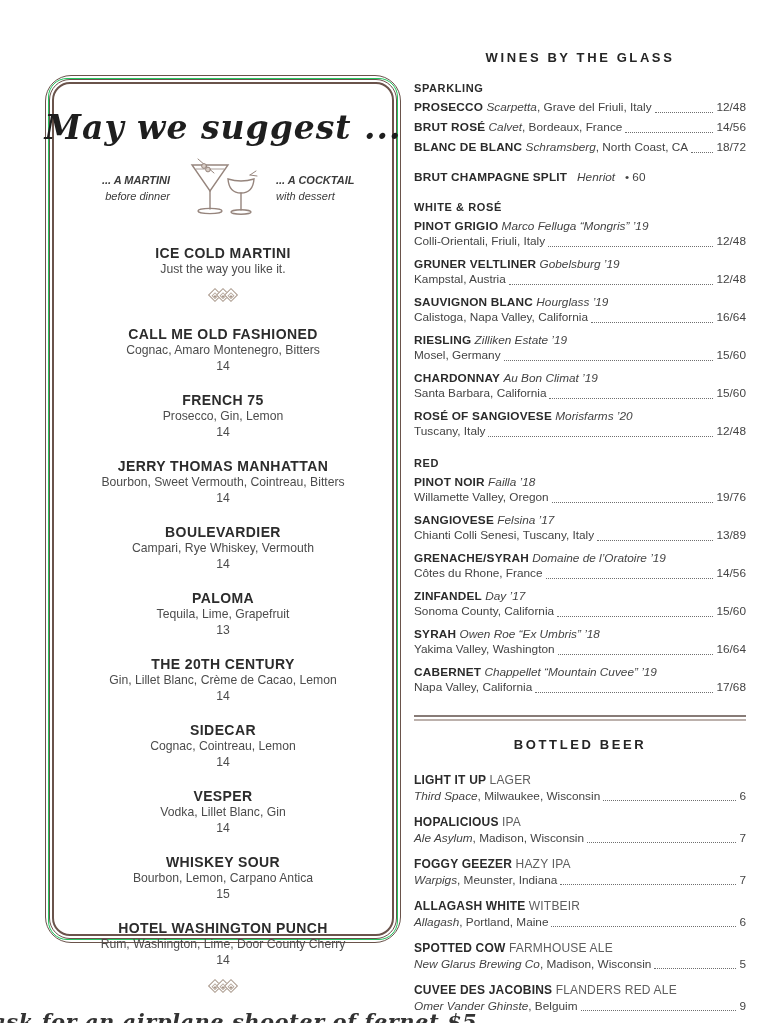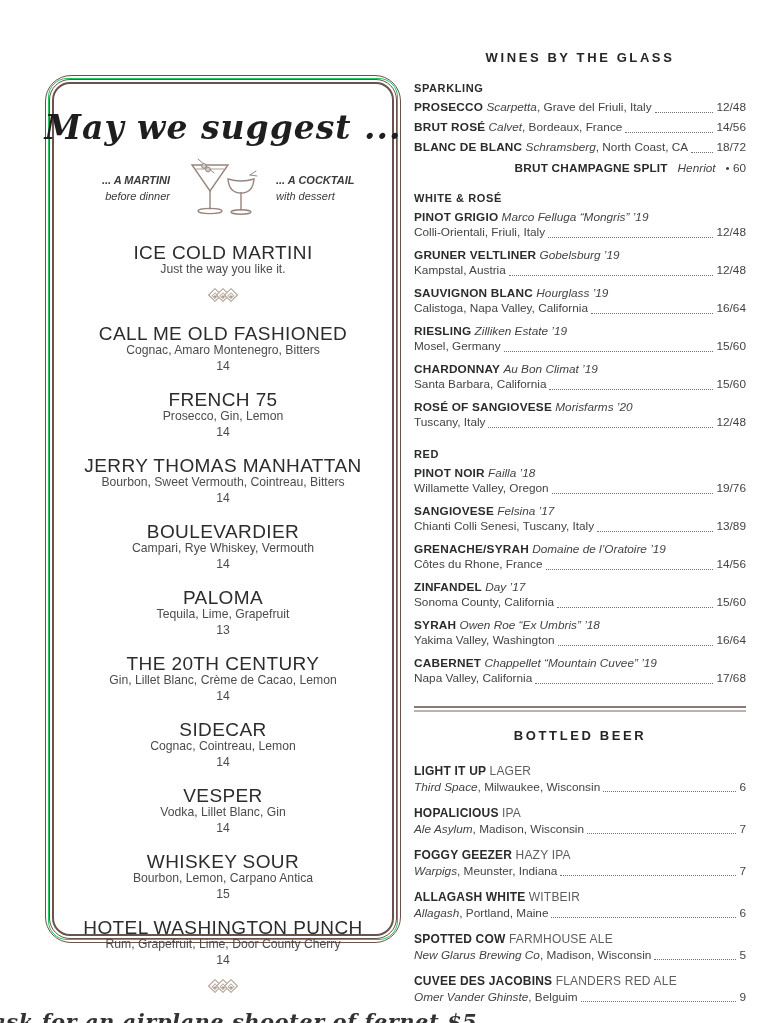--- a/index.html
+++ b/index.html
@@ -16,21 +16,21 @@
   .card-inner { width:100%; height:100%; display:flex; flex-direction:column; align-items:center;
                 padding:18px 10px 12px; }
   .script { font-family:"DejaVu Serif", serif; font-style:italic; font-weight:700; color:#1e1e1e; }
   .card-title { font-size:33px; letter-spacing:1px; margin-top:6px; white-space:nowrap; }
   .glasses-row { display:flex; align-items:center; justify-content:space-between; gap:10px; margin-top:10px; }
   .glass-note { font-style:italic; font-size:11px; line-height:1.5; color:#3a3a3a; width:92px; }
   .glass-note .n1 { font-weight:700; }
   .note-left { text-align:right; }
   .note-right { text-align:left; }
   .featured { text-align:center; margin-top:26px; }
-  .item-name { font-size:19px; font-weight:400; color:#2c2c2c; letter-spacing:.4px; line-height:16px; }
+  .item-name { font-size:14px; font-weight:700; color:#2c2c2c; letter-spacing:.4px; line-height:16px; }
   .item-sub { font-size:12.2px; color:#4c4c4c; line-height:16px; }
   .ornament { display:flex; align-items:center; margin-top:13px; }
   .diamond { position:relative; width:10px; height:10px; border:1px solid #a79689; transform:rotate(45deg);
              margin:0 -1px; background:#fff; }
   .diamond::before { content:""; position:absolute; inset:1.5px; border:1px solid #baaca1; }
   .diamond::after { content:""; position:absolute; left:3.5px; top:3.5px; width:2px; height:2px; background:#a79689; }
   .cocktail-list { display:flex; flex-direction:column; gap:18px; margin-top:26px; text-align:center; }
   .cocktail { line-height:16px; }
   .card-footer { margin-top:auto; display:flex; flex-direction:column; align-items:center; width:100%; }
   .footer-script { font-size:21px; letter-spacing:.5px; margin-top:18px; margin-bottom:8px;
@@ -42,21 +42,21 @@
   .section-label { font-size:11px; font-weight:700; letter-spacing:.6px; color:#2b2b2b; margin-top:17px; margin-bottom:6px; }
   .wline { display:flex; align-items:flex-end; font-size:11.8px; line-height:15.5px; color:#434343; }
   .wname { font-weight:700; color:#2b2b2b; letter-spacing:.2px; white-space:nowrap; }
   .wproducer { font-style:italic; white-space:nowrap; }
   .sp { white-space:pre; }
   .leader { flex:1; min-width:10px; border-bottom:1.6px dotted #6f6f6f; margin:0 3px 3px 3px; }
   .wprice { white-space:nowrap; }
   .wine-item { margin-bottom:4.5px; }
   .wine-item.two { margin-bottom:7px; }
   .wline2 { display:flex; align-items:flex-end; font-size:11.8px; line-height:15.5px; color:#434343; }
-  .special-line { text-align:right; font-size:11.8px; margin-top:5px; color:#434343; }
+  .special-line { text-align:left; font-size:11.8px; margin-top:14px; color:#434343; }
   .special-line .wname { letter-spacing:.2px; }
 
   .divider { margin-top:19px; }
   .rule-dark { height:2.5px; background:#877b77; }
   .rule-light { height:2px; background:#bcb1ac; margin-top:1.5px; }
   .beer-title { margin-top:16px; }
   .beer-list { margin-top:20px; }
   .beer-item { margin-bottom:10px; }
   .beer-line1 { font-size:12px; line-height:16px; }
   .bname { font-weight:700; color:#2b2b2b; letter-spacing:.2px; }
@@ -158,21 +158,21 @@
     <div class="item-sub">Vodka, Lillet Blanc, Gin</div>
     <div class="item-sub">14</div>
   </div>
                   <div class="cocktail">
     <div class="item-name">WHISKEY SOUR</div>
     <div class="item-sub">Bourbon, Lemon, Carpano Antica</div>
     <div class="item-sub">15</div>
   </div>
                   <div class="cocktail">
     <div class="item-name">HOTEL WASHINGTON PUNCH</div>
-    <div class="item-sub">Rum, Grapefruit, Lime, Door County Cherry</div>
+    <div class="item-sub">Rum, Washington, Lime, Door County Cherry</div>
     <div class="item-sub">14</div>
   </div>
                 </div>
 
         <div class="card-footer">
           <div class="ornament">
             <span class="diamond"></span>
                     <span class="diamond"></span>
                     <span class="diamond"></span>
           </div>

